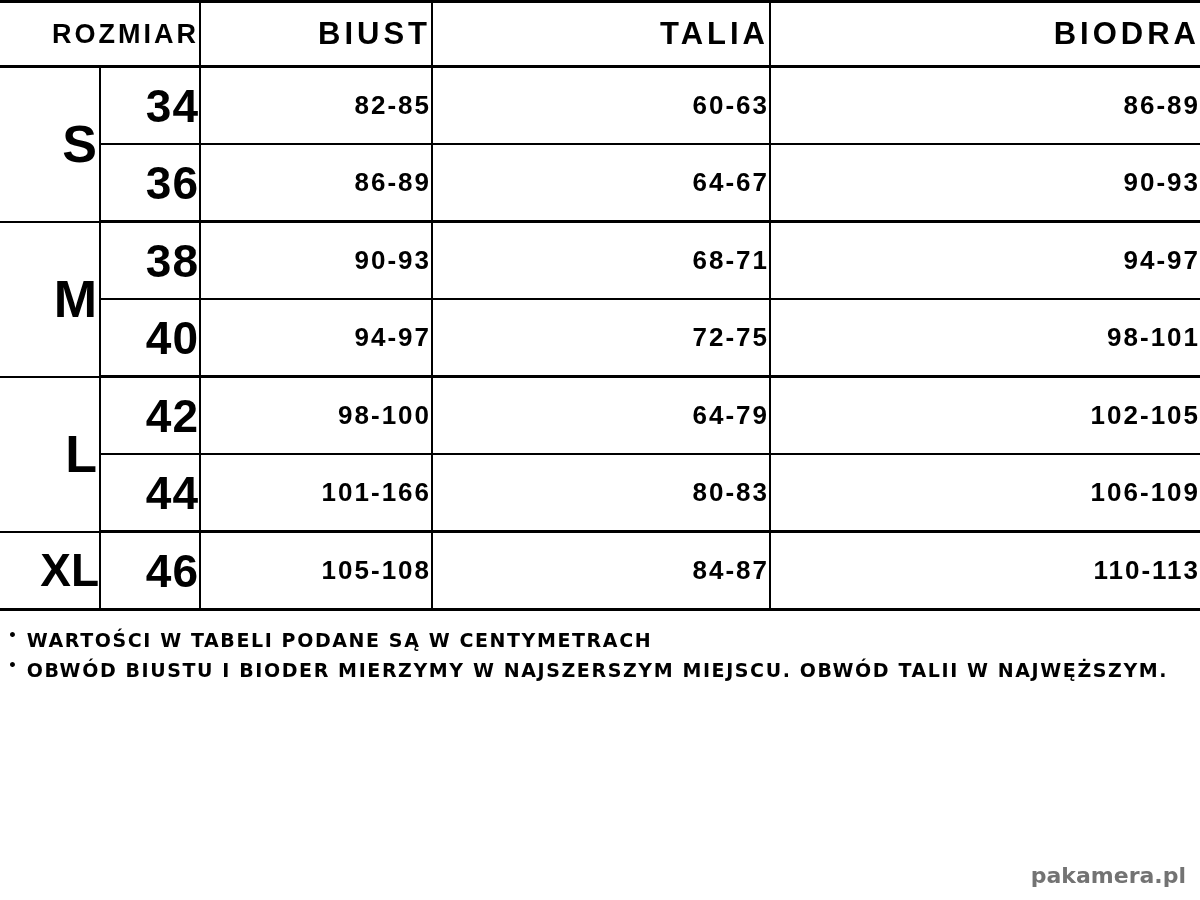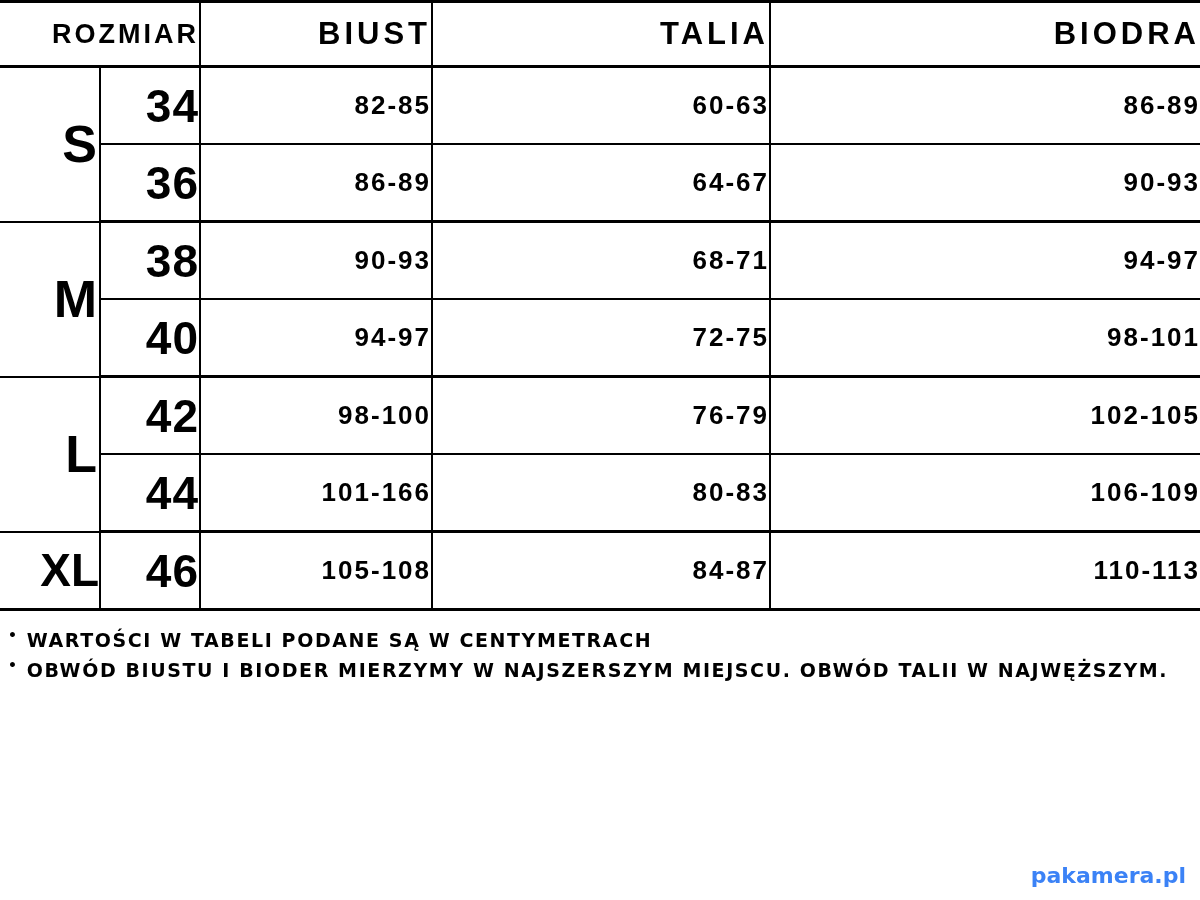--- a/index.html
+++ b/index.html
@@ -107,21 +107,21 @@
   }
   .note .bullet { font-size: 14px; vertical-align: super; }
 
   
   .watermark {
     position: absolute;
     right: 14px;
     bottom: 12px;
     font-size: 22px;
     font-weight: 700;
-    color: #3b82f6;
+    color: #737373;
     letter-spacing: 0px;
     font-family: "DejaVu Sans", sans-serif;
     user-select: none;
   }
 </style>
 </head>
 <body>
 
 <div class="page">
 
@@ -169,21 +169,21 @@
         <td class="num-cell">40</td>
         <td class="val-cell">94-97</td>
         <td class="val-cell">72-75</td>
         <td class="val-cell">98-101</td>
       </tr>
 
       <tr class="data-row">
         <td class="letter-cell" rowspan="2">L</td>
         <td class="num-cell">42</td>
         <td class="val-cell">98-100</td>
-        <td class="val-cell">76-79</td>
+        <td class="val-cell">64-79</td>
         <td class="val-cell">102-105</td>
       </tr>
       <tr class="data-row group-end">
         <td class="num-cell">44</td>
         <td class="val-cell">101-166</td>
         <td class="val-cell">80-83</td>
         <td class="val-cell">106-109</td>
       </tr>
 
       <tr class="data-row group-end">

